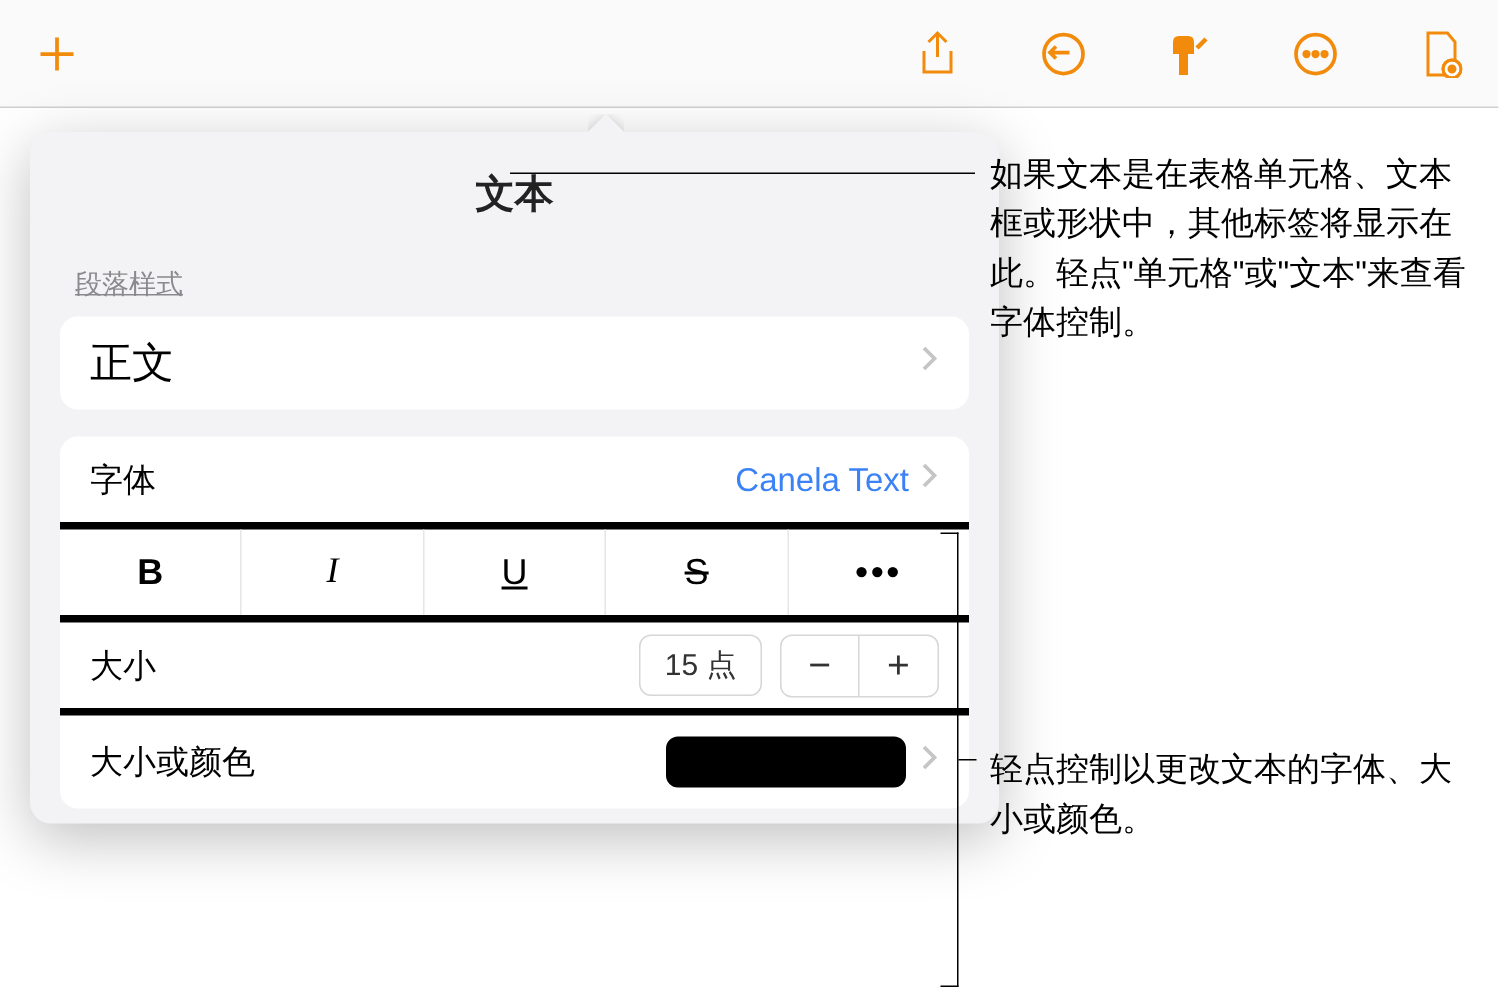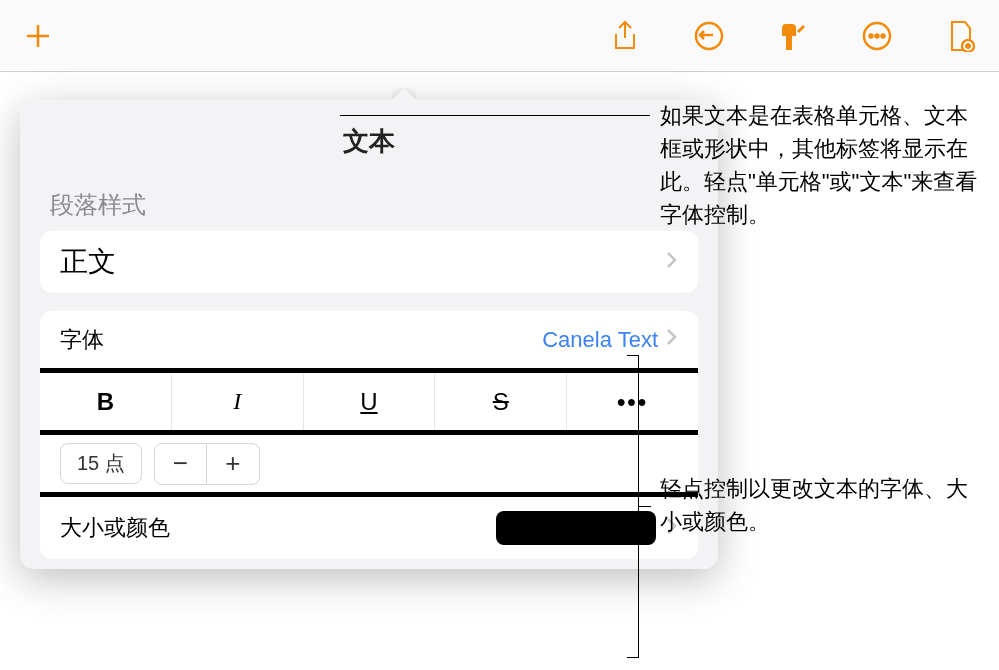--- a/index.html
+++ b/index.html
@@ -25,23 +25,23 @@
       height: 36px;
       display: flex;
       align-items: center;
       justify-content: center;
       color: #f28b0c;
     }
     .tb-spacer { flex: 1; }
     .tb-group { display: flex; gap: 48px; align-items: center; }
     .popover {
       position: absolute;
-      top: 100px;
+      top: 88px;
       left: 20px;
-      width: 698px;
+      width: 646px;
       background: #f3f3f5;
       border-radius: 14px;
       box-shadow: 0 10px 40px rgba(0,0,0,0.25);
       padding-bottom: 10px;
     }
     .popover-caret {
       position: absolute;
       top: -12px;
       left: 372px;
       width: 24px;
@@ -60,23 +60,24 @@
       box-shadow: 0 0 8px rgba(0,0,0,0.15);
     }
     .popover-title {
       text-align: center;
       font-size: 26px;
       font-weight: 600;
       padding: 24px 0 12px;
       color: #222;
     }
     .section-label {
-      font-size: 24px;
+      font-size: 18px;
       color: #8a8a8e;
       padding: 18px 30px 10px;
+      text-decoration: underline;
     }
     .card {
       background: #fff;
       margin: 0 20px 18px;
       border-radius: 12px;
       overflow: hidden;
     }
     .row {
       display: flex;
       align-items: center;
@@ -246,20 +247,21 @@
       </span>
     </div>
     <div class="row style-row" style="padding:0;">
       <div class="style-btn bold">B</div>
       <div class="style-btn italic">I</div>
       <div class="style-btn underline">U</div>
       <div class="style-btn strike">S</div>
       <div class="style-btn" style="letter-spacing:2px;font-weight:700;">•••</div>
     </div>
     <div class="row">
+      <span class="row-label">大小</span>
       <span class="size-val">15 点</span>
       <div class="stepper">
         <div class="stepper-btn">−</div>
         <div class="stepper-btn">+</div>
       </div>
     </div>
     <div class="row">
       <span class="row-label">大小或颜色</span>
       <div class="color-swatch"></div>
       <span class="chevron">
@@ -269,13 +271,13 @@
       </span>
     </div>
   </div>
 </div>
 
 <div class="callout-line" style="top:115px; left:340px; width:310px; height:1px;"></div>
 <div class="callout" style="top:99px; left:660px;">如果文本是在表格单元格、文本框或形状中，其他标签将显示在此。轻点"单元格"或"文本"来查看字体控制。</div>
 
 <div class="bracket" style="top:355px; left:627px; width:12px; height:303px;"></div>
 <div class="callout-line" style="top:506px; left:639px; width:12px; height:1px;"></div>
-<div class="callout" style="top:472px; left:660px;">轻点控制以更改文本的字体、大小或颜色。</div>
+<div class="callout" style="top:496px; left:660px;">轻点控制以更改文本的字体、大小或颜色。</div>
 
 </body></html>

